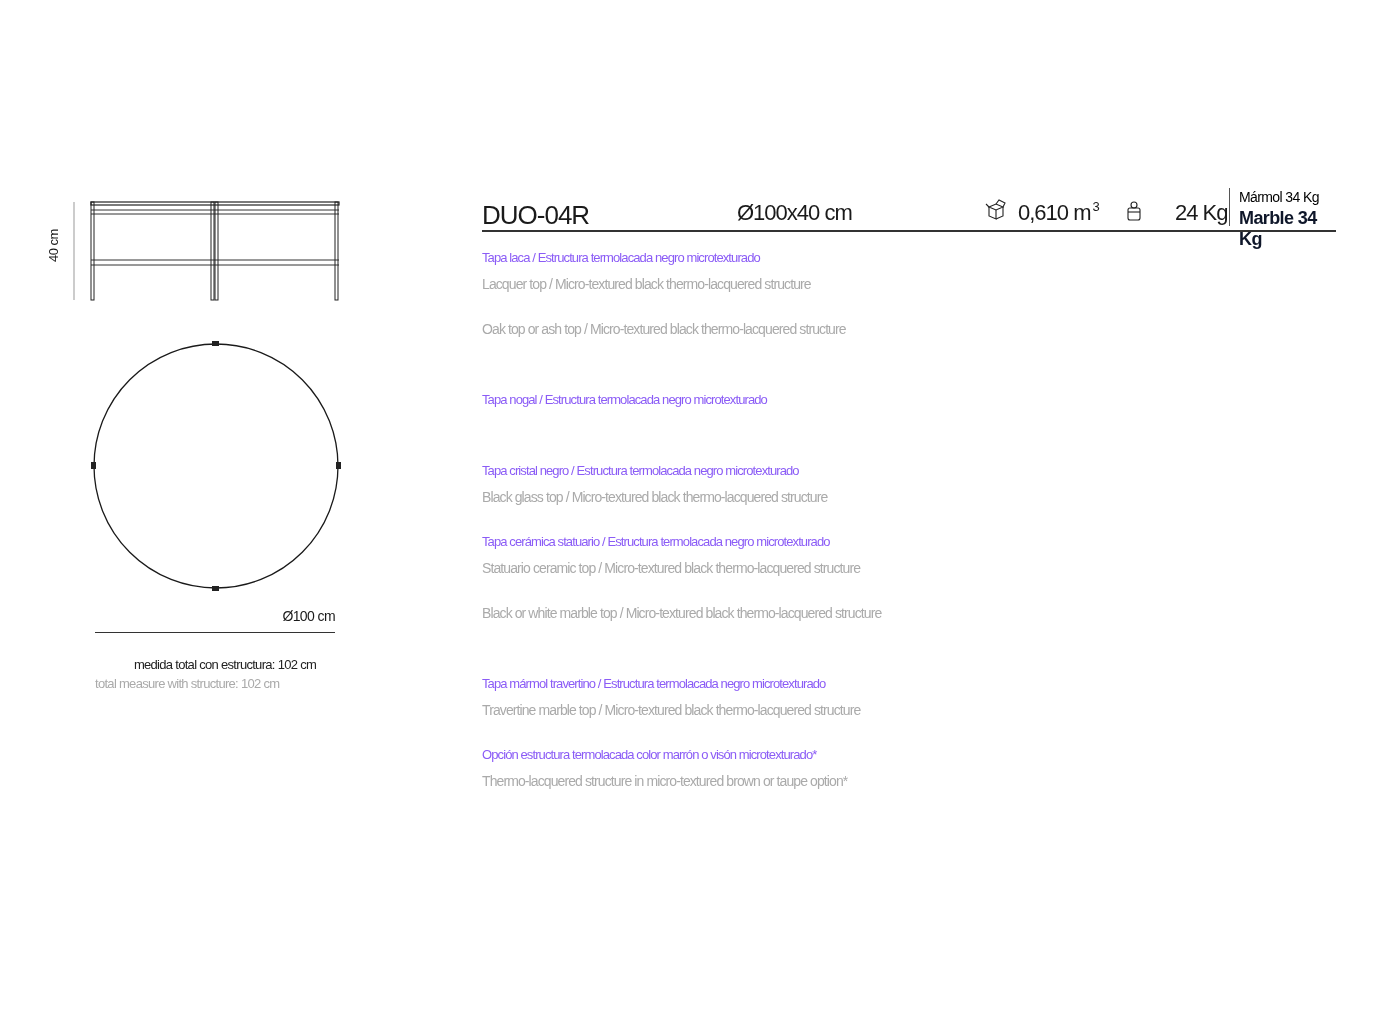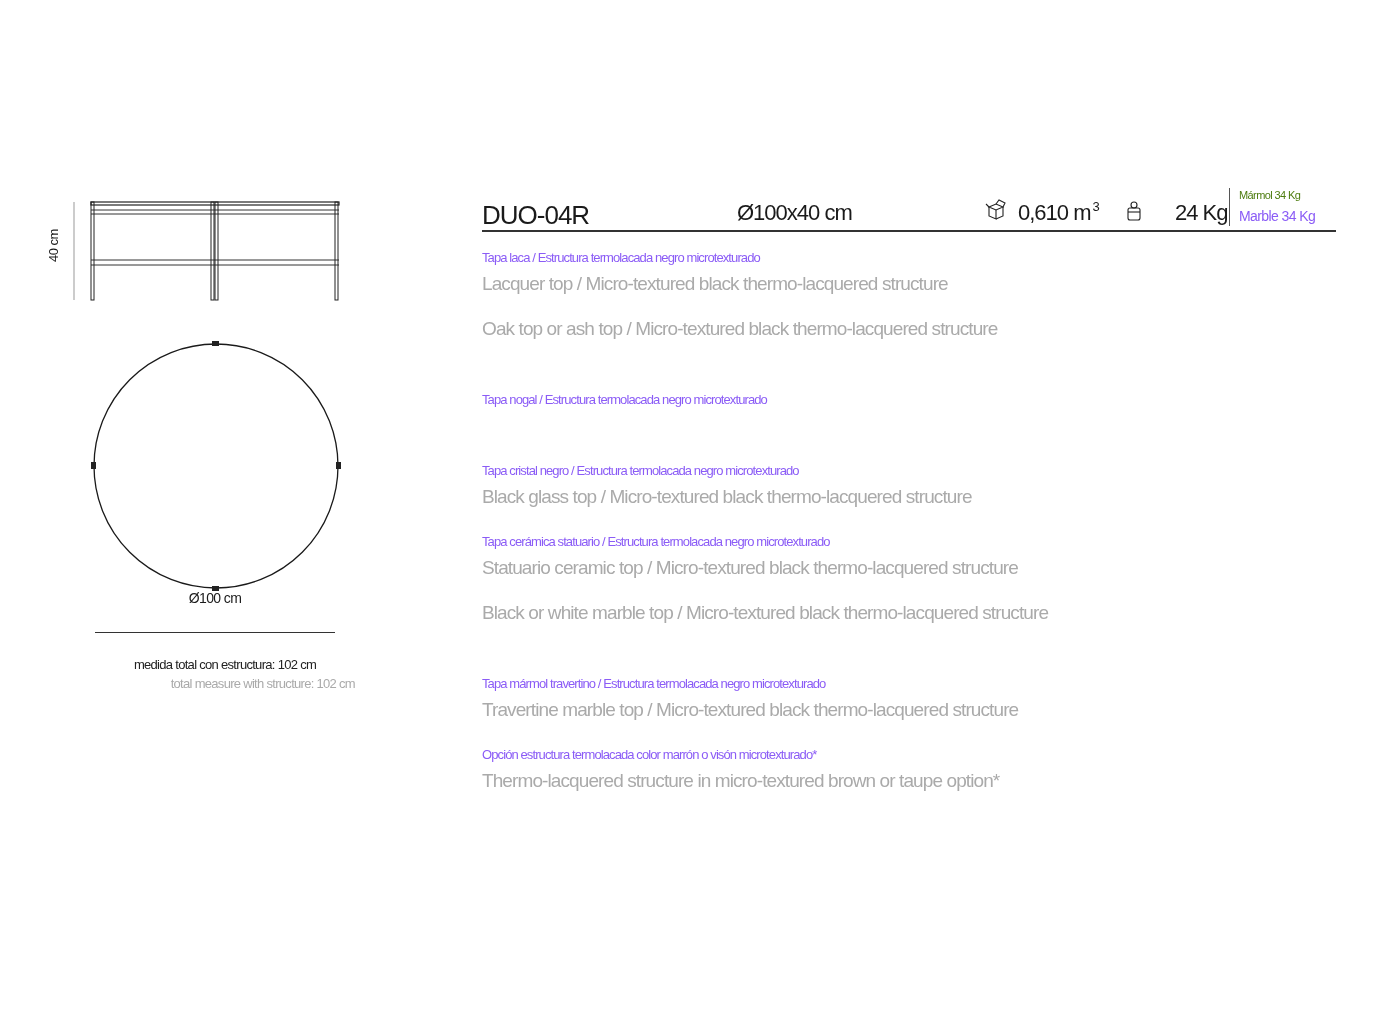--- a/index.html
+++ b/index.html
@@ -3,43 +3,43 @@
 <meta charset="utf-8">
 <style>
   html, body { margin: 0; padding: 0; background: #ffffff; }
   body { width: 1374px; height: 1031px; position: relative; overflow: hidden;
          font-family: "Liberation Sans", sans-serif; color: #1a1a1a; }
   .abs { position: absolute; }
   .drawing svg { display: block; }
   .dim-vert { position: absolute; left: 50px; top: 230px; width: 24px; height: 40px;
               font-size: 13px; letter-spacing: -0.5px; transform: rotate(-90deg); transform-origin: center;
               white-space: nowrap; text-align: center; line-height: 24px; }
-  .diam-label { position: absolute; left: 95px; top: 590px; width: 240px; text-align: center;
+  .diam-label { position: absolute; left: 95px; top: 608px; width: 240px; text-align: right;
                 font-size: 14px; letter-spacing: -0.6px; }
   .diam-line { position: absolute; left: 95px; top: 632px; width: 240px; height: 1px; background: #333; }
   .total-es { position: absolute; left: 95px; top: 657px; width: 260px; text-align: center;
               font-size: 13px; letter-spacing: -0.7px; color: #222; }
-  .total-en { position: absolute; left: 95px; top: 676px; width: 260px; text-align: right;
+  .total-en { position: absolute; left: 95px; top: 676px; width: 260px; text-align: left;
               font-size: 13px; letter-spacing: -0.7px; color: #aaaaaa; }
   .header { position: absolute; left: 482px; top: 196px; width: 854px; height: 36px; }
   .header-rule { position: absolute; left: 482px; top: 230px; width: 854px; height: 2px; background: #333; }
   .model { position: absolute; left: 0; top: 4px; font-size: 26px; letter-spacing: -1px; }
   .size { position: absolute; left: 255px; top: 4px; font-size: 22px; letter-spacing: -1px; }
   .vol-icon { position: absolute; left: 503px; top: 3px; width: 22px; height: 22px; }
   .vol { position: absolute; left: 536px; top: 4px; font-size: 22px; letter-spacing: -1px; }
   .vol sup { font-size: 13px; vertical-align: top; position: relative; top: -1px; margin-left: 2px; }
   .weight-icon { position: absolute; left: 643px; top: 4px; width: 18px; height: 22px; }
   .weight { position: absolute; left: 669px; top: 4px; font-size: 22px; letter-spacing: -1px; margin-left: 24px; }
   .vsep { position: absolute; left: 747px; top: -8px; width: 1px; height: 38px; background: #555; }
-  .marble-es { position: absolute; left: 757px; top: -7px; font-size: 11px; letter-spacing: -0.6px; color: #4d7c0f; }
-  .marble-en { position: absolute; left: 757px; top: 12px; font-size: 14px; letter-spacing: -0.6px; color: #8b5cf6; }
+  .marble-es { position: absolute; left: 757px; top: -7px; font-size: 14px; letter-spacing: -0.6px; color: #000000; }
+  .marble-en { position: absolute; left: 757px; top: 12px; font-size: 18px; letter-spacing: -0.6px; color: #0f172a; font-weight: bold; }
   .options { position: absolute; left: 482px; top: 245px; width: 860px; }
   .opt { height: 71px; }
   .opt .es { font-size: 13px; letter-spacing: -0.9px; color: #8b5cf6; line-height: 26px; white-space: nowrap; }
-  .opt .en { font-size: 19px; letter-spacing: -0.9px; color: #aaaaaa; line-height: 26px; white-space: nowrap; }
+  .opt .en { font-size: 14px; letter-spacing: -0.9px; color: #aaaaaa; line-height: 26px; white-space: nowrap; }
 </style>
 </head>
 <body>
 
 <div class="abs drawing" style="left:70px; top:198px; width:280px; height:106px;">
   <svg width="280" height="106" viewBox="0 0 280 106">
 
     <line x1="4" y1="4" x2="4" y2="102" stroke="#999" stroke-width="1"></line>
 
     <rect x="21" y="4" width="248" height="3" fill="none" stroke="#222" stroke-width="1.2"></rect>

